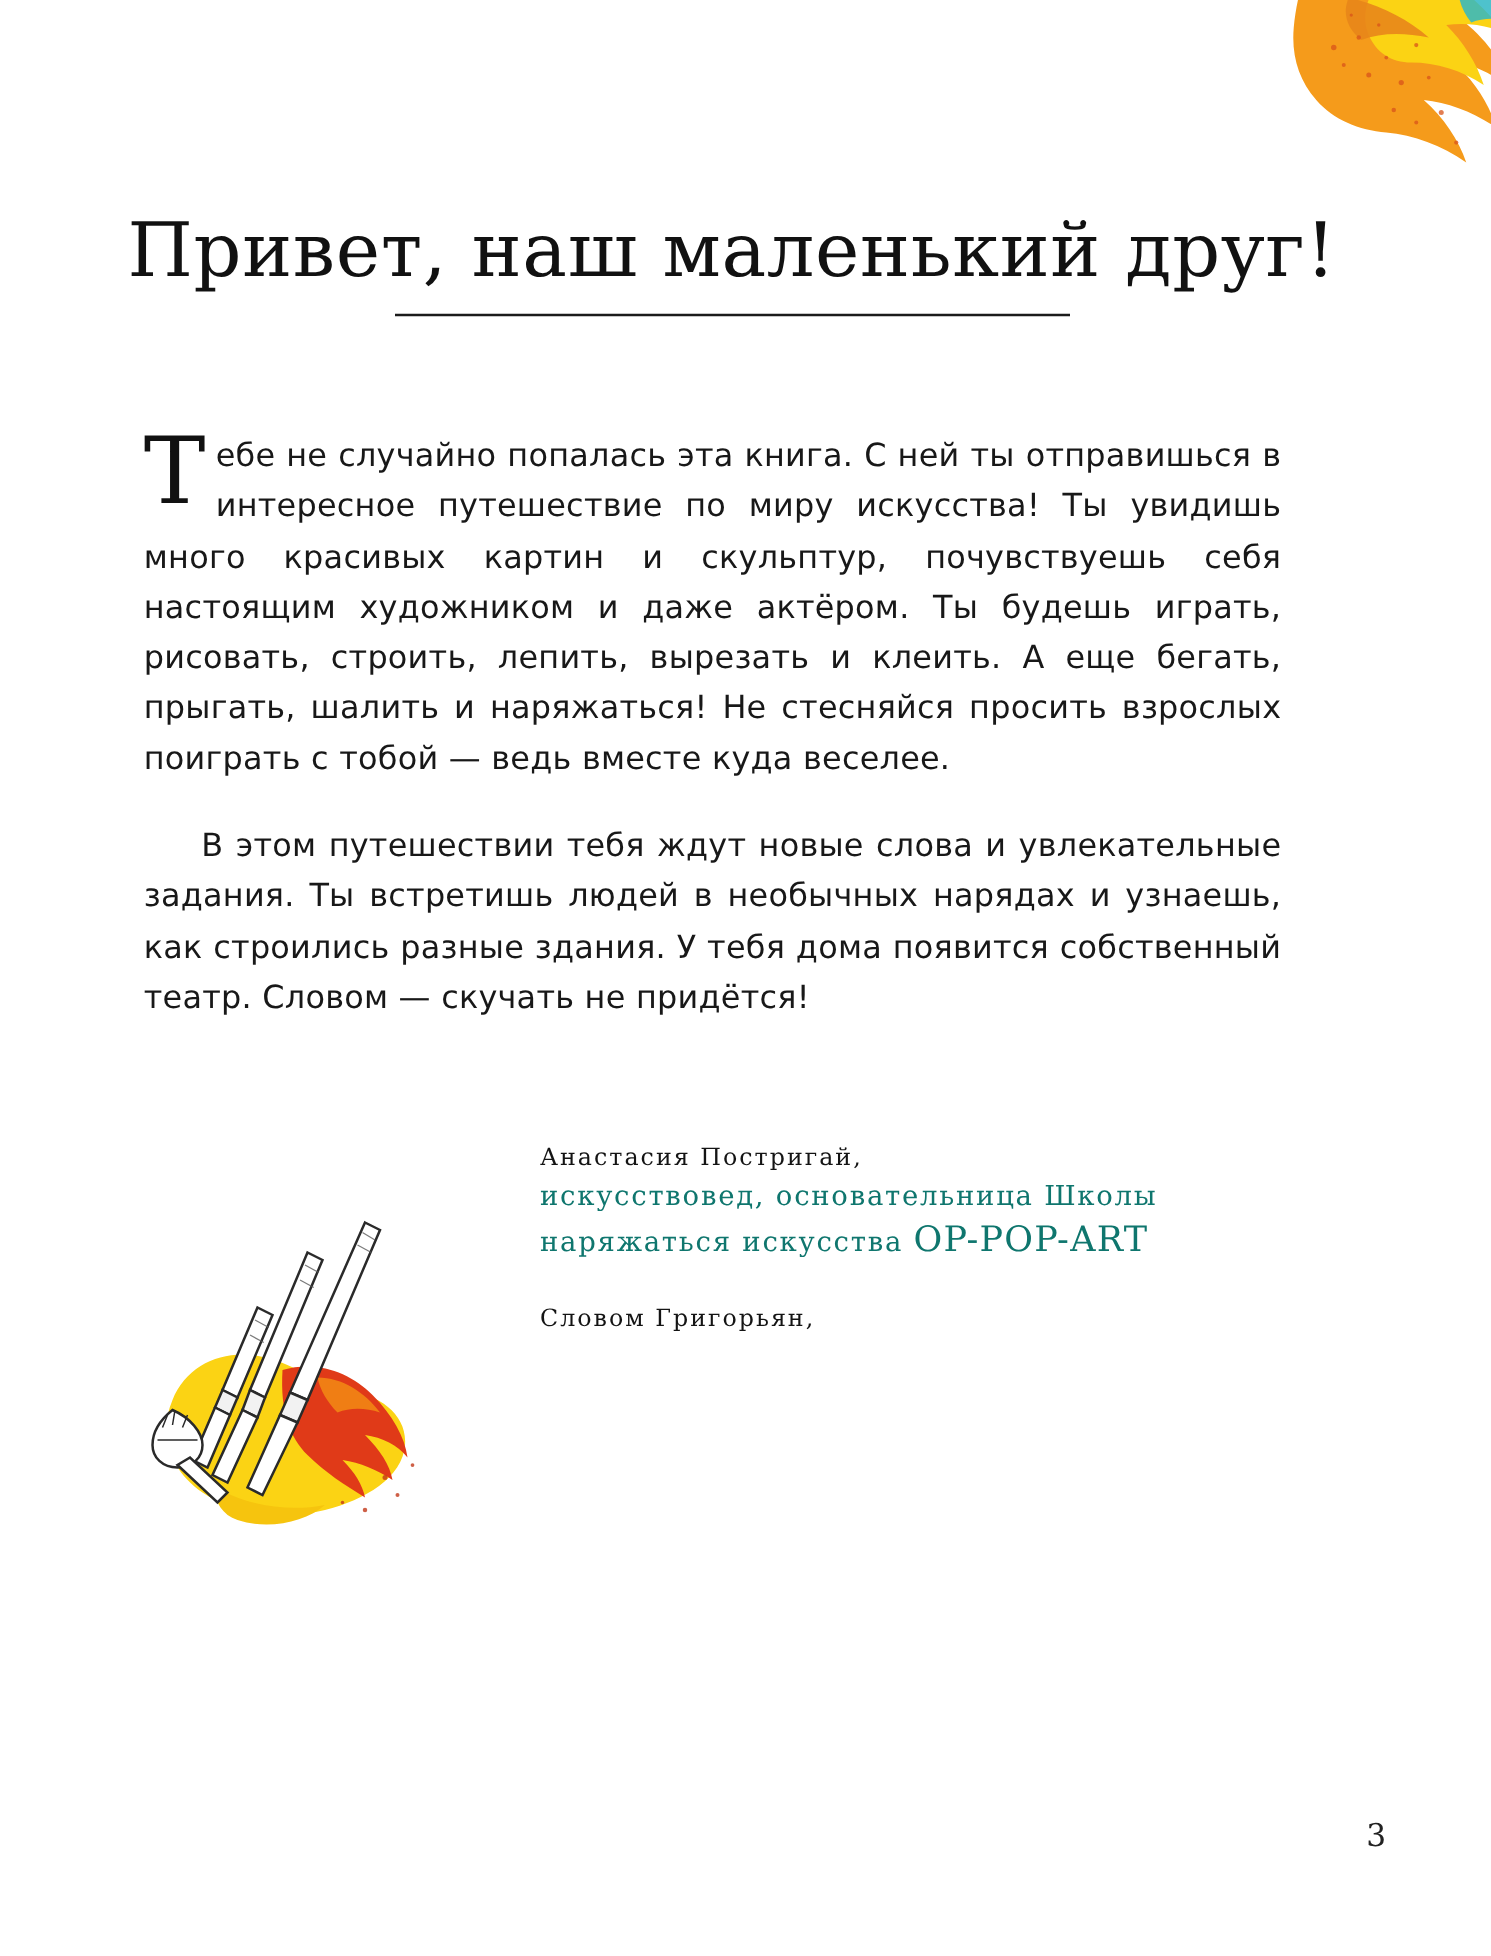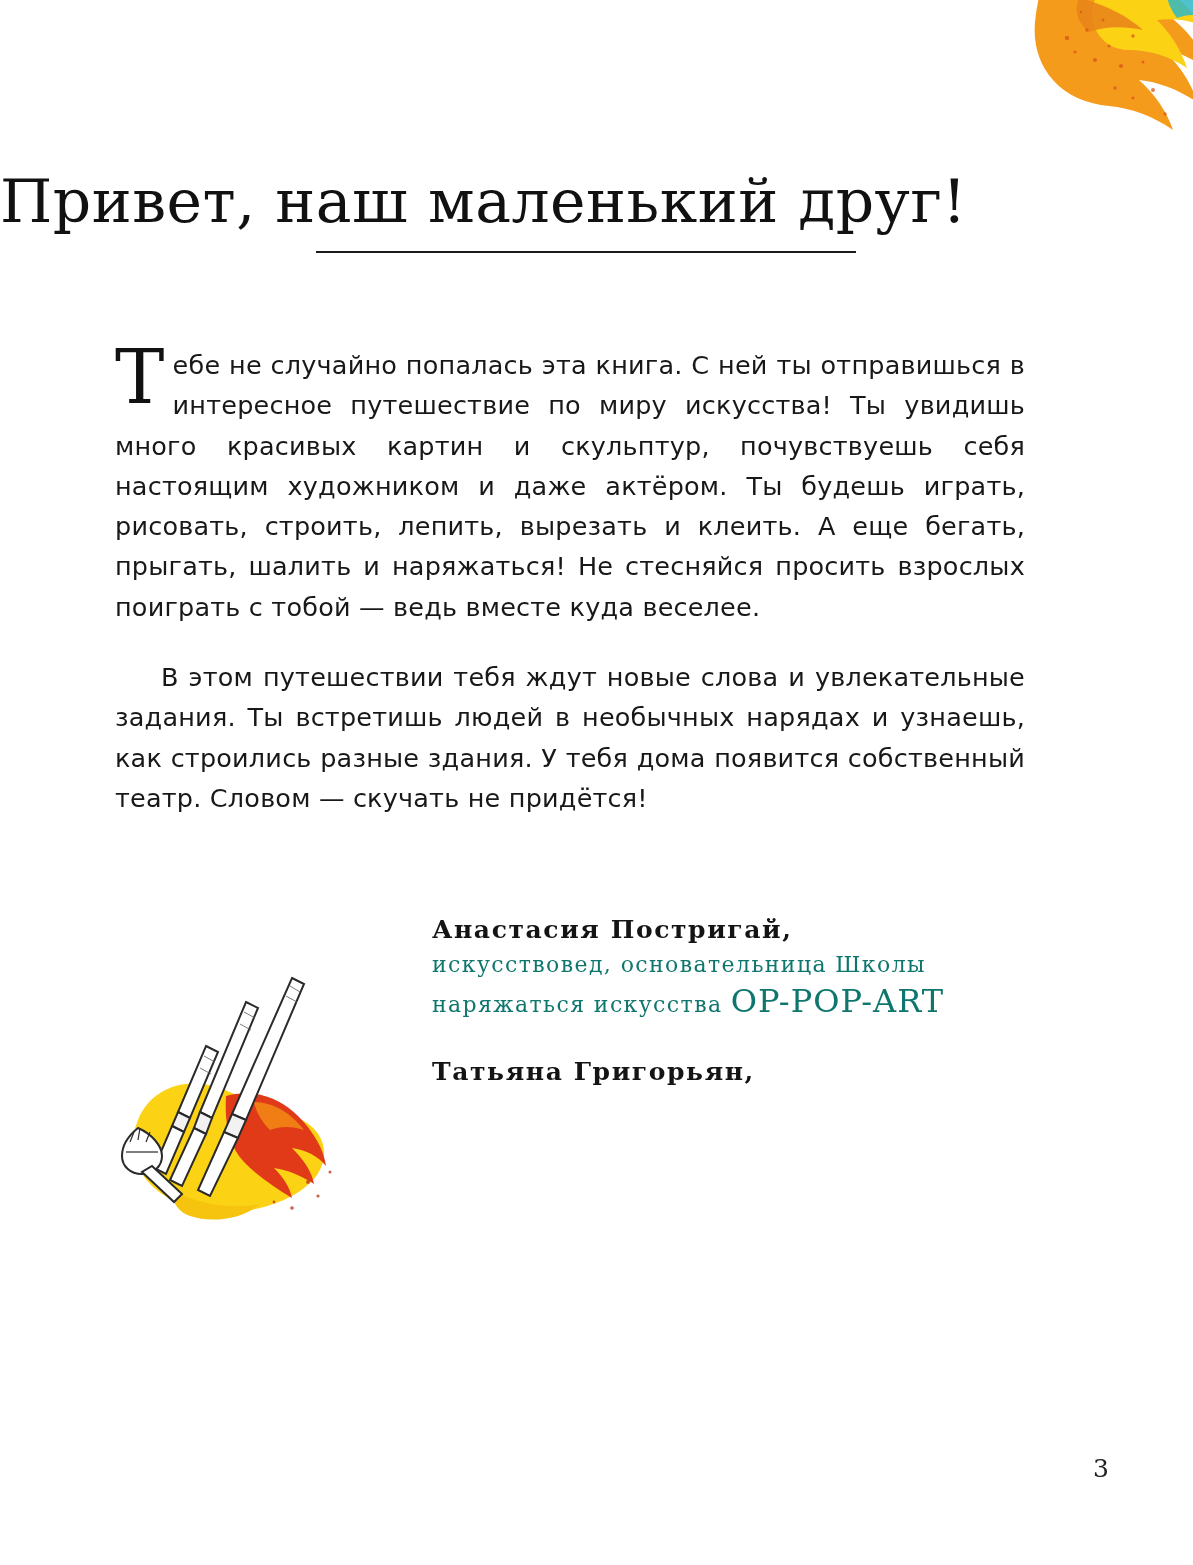--- a/index.html
+++ b/index.html
@@ -25,21 +25,21 @@
     height: 215px;
     pointer-events: none;
   }
 
   
   .title-block {
     position: absolute;
     left: 0;
     top: 170px;
     width: 1171px;
-    text-align: left;
+    text-align: center;
   }
   .page-title {
     font-family: "DejaVu Serif", serif;
     font-size: 60px;
     letter-spacing: 0.5px;
     font-weight: 400;
     color: #111;
     margin: 0;
     line-height: 1.05;
   }
@@ -94,36 +94,35 @@
     width: 620px;
     font-family: "DejaVu Serif", serif;
   }
   .sig-group {
     margin-bottom: 34px;
   }
   .sig-group:last-child {
     margin-bottom: 0;
   }
   .sig-name {
-    font-size: 25px;
+    font-size: 19px;
     letter-spacing: 1.6px;
     color: #141414;
     margin: 0 0 6px 0;
     white-space: nowrap;
-    font-weight: bold;
   }
   .sig-role {
     font-size: 22px;
     letter-spacing: 1.4px;
     color: #0f766e;
     margin: 0;
     line-height: 1.35;
   }
   .sig-role .brand {
-    font-size: 32px;
+    font-size: 28px;
     letter-spacing: 1px;
   }
 
   
   .brushes {
     position: absolute;
     left: 78px;
     top: 950px;
     width: 350px;
     height: 320px;
@@ -193,21 +192,21 @@
   <div class="sig-group">
     <p class="sig-name">Анастасия Постригай,</p>
     <p class="sig-role">
       <span>искусствовед, основательница Школы</span><br>
       <span>наряжаться искусства</span>
       <span class="brand">OP-POP-ART</span>
     </p>
   </div>
 
   <div class="sig-group">
-    <p class="sig-name">Татьяна Григорьян,</p>
+    <p class="sig-name">Словом Григорьян,</p>
   </div>
 
 </div>
 
 <svg class="brushes" viewBox="0 0 350 320" xmlns="http://www.w3.org/2000/svg">
 
   <path d="M60 170 C72 140 104 128 134 136 C160 142 176 158 200 162 C226 166 248 182 246 206 C244 232 214 250 182 258 C148 266 110 262 84 244 C58 226 48 198 60 170 Z" fill="#FBD314"></path>
   <path d="M92 238 C116 254 152 260 182 254 C166 268 136 274 112 266 C100 262 94 252 92 238 Z" fill="#F6C40E"></path>
 
   <path d="M148 146 C176 138 202 148 220 166 C236 182 246 200 248 216 C240 206 228 200 214 198 C226 210 234 222 236 234 C224 226 210 220 196 218 C206 228 212 238 214 248 C198 238 182 228 168 214 C154 200 146 180 148 146 Z" fill="#E03A18"></path>

